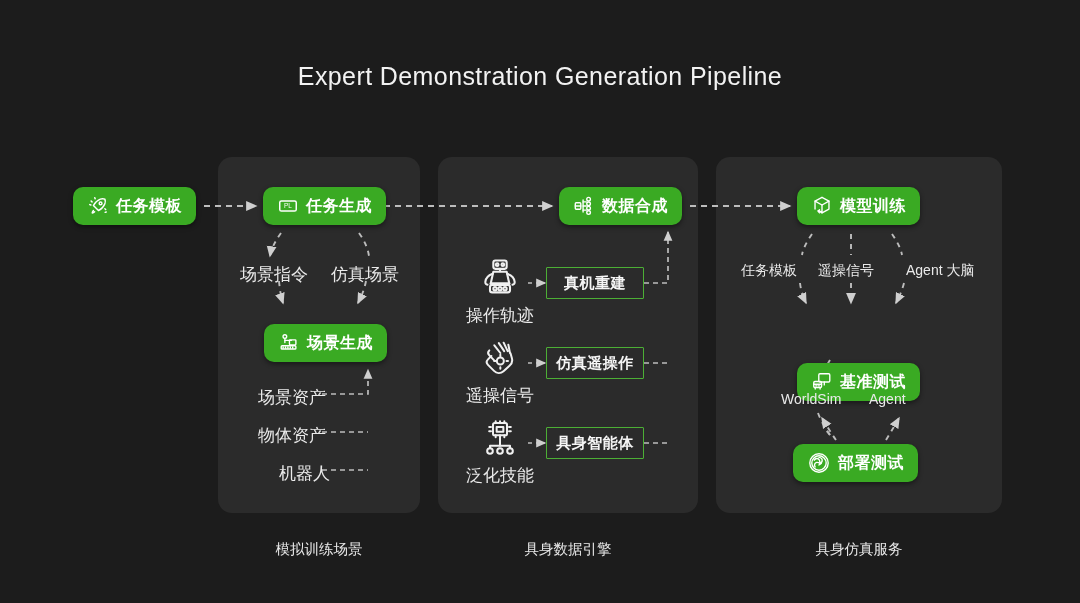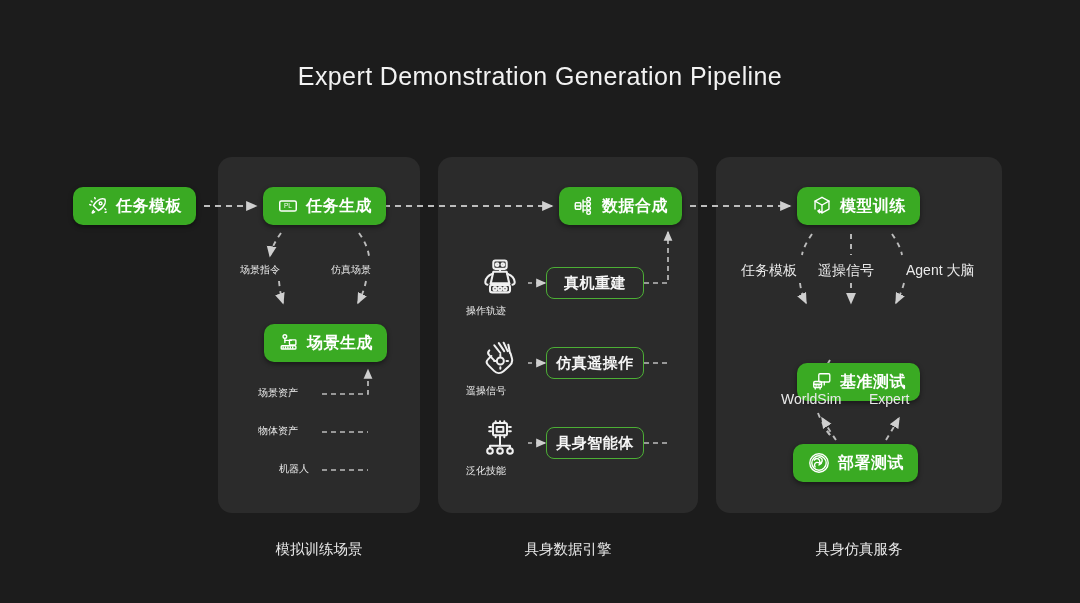--- a/index.html
+++ b/index.html
@@ -54,34 +54,34 @@
     font-size: 16px; font-weight: 700; color: #ffffff;
     white-space: nowrap; letter-spacing: .5px;
   }
   .chip svg { display: block; }
 
   
   .obox {
     position: absolute;
     display: flex; align-items: center; justify-content: center;
     border: 1.6px solid #4caf35;
-    border-radius: 8px;
+    border-radius: 1px;
     background: #2b2b2b;
     height: 32px;
     padding: 0 12px;
   }
   .obox .lbl {
     font-size: 15px; font-weight: 700; color: #f5f5f5;
     white-space: nowrap; letter-spacing: .5px;
   }
 
   
   .tlabel {
     position: absolute;
-    font-size: 10px;
+    font-size: 17px;
     color: #eaeaea;
     white-space: nowrap;
   }
   .tlabel.lat { font-size: 14px; }
 
   
   .wicon { position: absolute; }
 
   
   #wires { position: absolute; left:0; top:0; width:1080px; height:603px; pointer-events:none; }
@@ -292,21 +292,21 @@
         <rect x="3" y="11.5" width="8.5" height="6.5" rx="1.2"></rect>
         <path d="M3 14.4h8.5"></path>
         <path d="M5.2 16.2h1.2M8 16.2h1.2"></path>
         <path d="M4.6 18v1.6M9.9 18v1.6"></path>
       </svg>
     </span>
     <span class="lbl">基准测试</span>
   </div>
 
   <div class="tlabel lat" style="left:781px; top:391px;">WorldSim</div>
-  <div class="tlabel lat" style="left:869px; top:391px;">Expert</div>
+  <div class="tlabel lat" style="left:869px; top:391px;">Agent</div>
 
   <div class="chip" style="left:793px; top:444px;">
     <span>
       <svg width="24" height="24" viewBox="0 0 24 24" fill="none" stroke="#ffffff" stroke-width="1.4" stroke-linecap="round" stroke-linejoin="round">
         <circle cx="12" cy="12" r="9.2"></circle>
         <circle cx="12" cy="12" r="7.2"></circle>
         <path d="M12 6.4c2.4 0 3.6 2 3.1 3.8-.5 1.8-2.6 2.4-3.1 3.9"></path>
         <path d="M7.3 9.2c1.2-2.1 3.5-2.2 4.7-.7 1.2 1.4.5 3.4 1.6 4.6"></path>
         <path d="M8.1 15.9c-1.3-2-.3-4.1 1.6-4.5 1.9-.4 3.2 1.2 4.6.9"></path>
       </svg>

